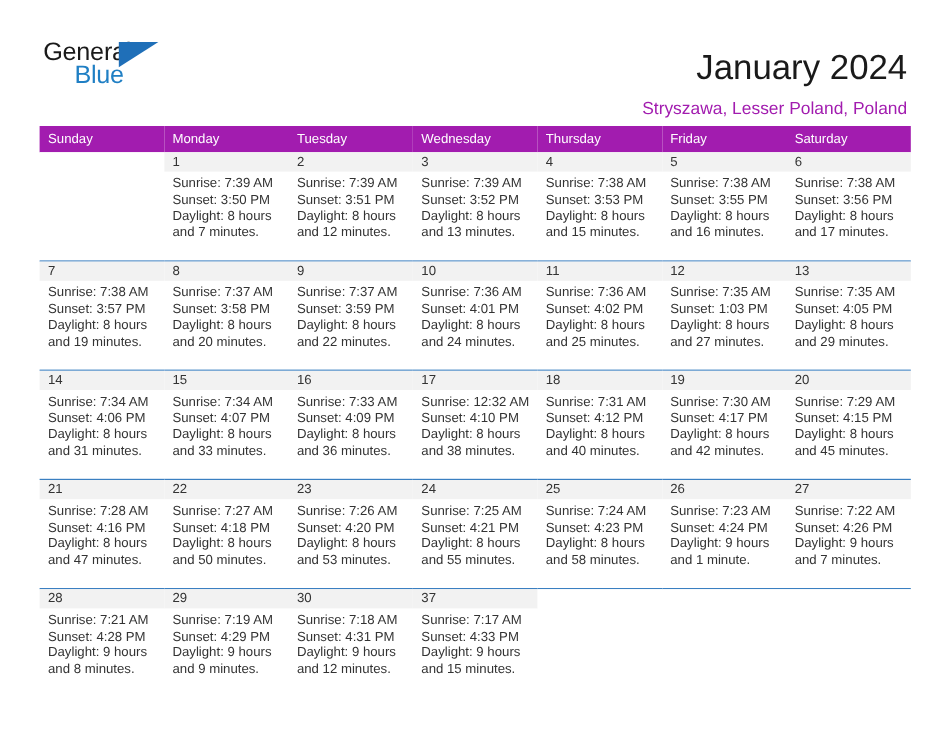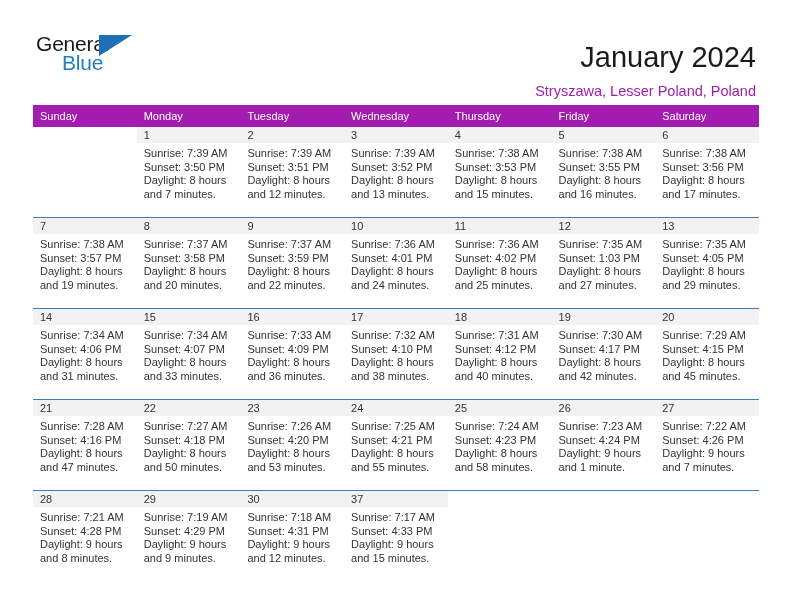--- a/index.html
+++ b/index.html
@@ -361,21 +361,21 @@
                 <div>Sunset: 4:09 PM</div>
                 <div>Daylight: 8 hours</div>
                 <div>and 36 minutes.</div>
               </div>
             </div>
           </td>
           <td>
             <div class="cell-inner">
               <div class="daynum-band">17</div>
               <div class="cell-lines">
-                <div>Sunrise: 7:32 AM</div>
+                <div>Sunrise: 12:32 AM</div>
                 <div>Sunset: 4:10 PM</div>
                 <div>Daylight: 8 hours</div>
                 <div>and 38 minutes.</div>
               </div>
             </div>
           </td>
           <td>
             <div class="cell-inner">
               <div class="daynum-band">18</div>
               <div class="cell-lines">

